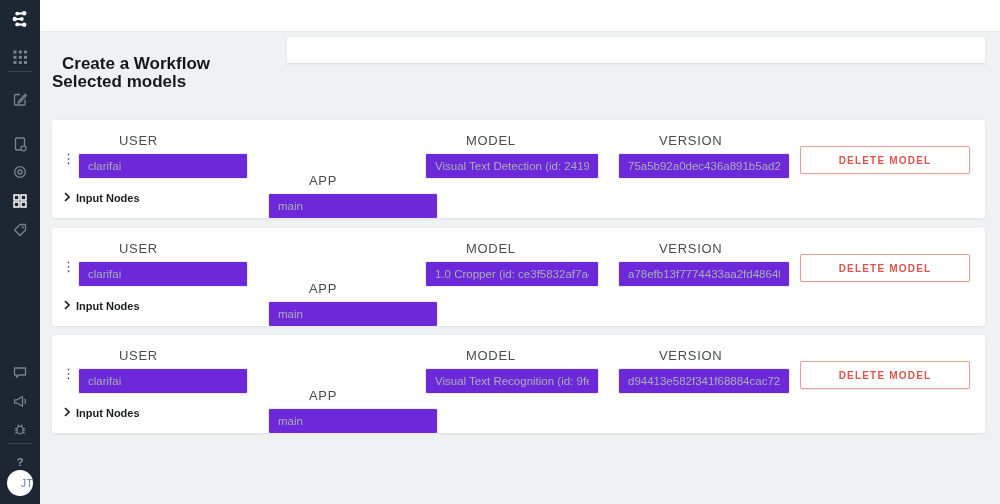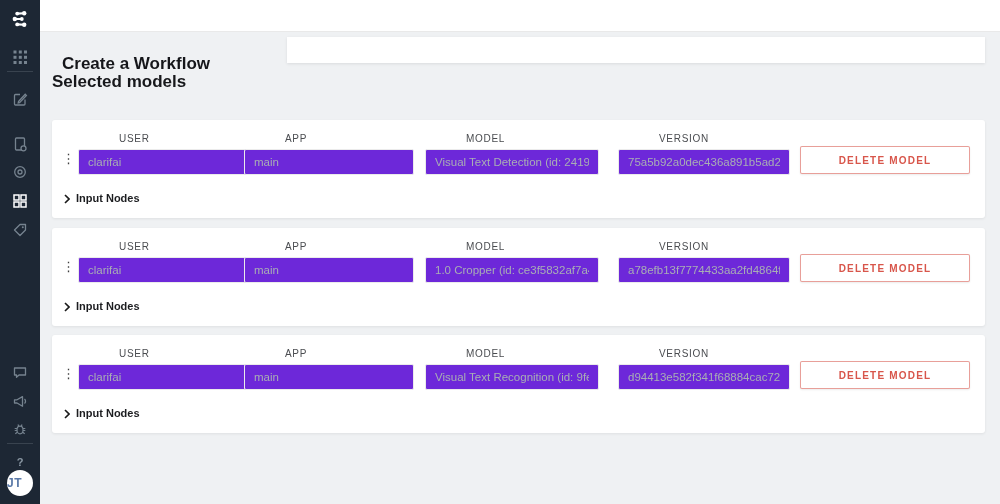--- a/index.html
+++ b/index.html
@@ -4,21 +4,21 @@
 <style>
   * { margin:0; padding:0; box-sizing:border-box; }
   html,body { width:1000px; height:504px; font-family:"Liberation Sans", sans-serif; }
   #app { position:relative; width:1000px; height:504px; background:#eff1f3; overflow:hidden; }
 
   
   .sidebar { position:absolute; left:0; top:0; width:40px; height:504px; background:#1d2734; z-index:30; }
   .sb-item { position:absolute; left:0; width:40px; height:22px; display:flex; align-items:center; justify-content:center; cursor:pointer; }
   .sb-divider { position:absolute; left:7px; width:26px; height:1px; background:#39434f; }
   .sb-help { color:#8a97a3; font-size:11px; font-weight:bold; }
-  .avatar { position:absolute; left:7px; top:470px; width:26px; height:26px; border-radius:50%; background:#ffffff; display:flex; align-items:center; justify-content:flex-start; color:#5a79a8; font-size:12px; font-weight:bold; letter-spacing:.5px; cursor:pointer; }
+  .avatar { position:absolute; left:7px; top:470px; width:26px; height:26px; border-radius:50%; background:#ffffff; display:flex; align-items:center; justify-content:flex-end; color:#5a79a8; font-size:10px; font-weight:normal; letter-spacing:.5px; cursor:pointer; }
 
   
   .header { position:absolute; left:40px; top:0; right:0; height:32px; background:#ffffff; border-bottom:1px solid #e9e9e9; z-index:20; }
   .header-title { position:absolute; left:22px; top:26px; font-size:17px; font-weight:bold; color:#15161a;margin-top:28px; }
   .create-btn { position:absolute; right:25px; top:6px; height:22px; padding:0 15px; background:#3441e4; color:#ffffff; border:none; border-radius:3px; font-family:"Liberation Sans",sans-serif; font-size:9.5px; font-weight:bold; letter-spacing:.9px; cursor:pointer; }
 
   
   .content { position:absolute; left:40px; top:32px; right:0; bottom:0; }
 
   .select-box { position:absolute; left:12px; top:-2px; width:226px; height:26px; background:#ffffff; border:1px solid #e2e2e2; border-top:none; box-shadow:0 1px 3px rgba(0,0,0,.08); display:flex; align-items:center; padding:0 10px; cursor:pointer; }
@@ -26,28 +26,28 @@
   .panel-remnant { position:absolute; left:247px; top:5px; width:698px; height:26px; background:#ffffff; box-shadow:0 1px 3px rgba(0,0,0,.09); }
 
   .section-title { position:absolute; left:12px; top:40px; font-size:17px; font-weight:bold; color:#17181b; }
 
   .card { position:absolute; left:12px; width:933px; height:98px; background:#ffffff; border-radius:3px; box-shadow:0 1px 3px rgba(0,0,0,.07); }
   .card1 { top:88px; } .card2 { top:196px; } .card3 { top:303px; }
 
   .drag-handle { position:absolute; left:10px; top:30px; width:10px; height:20px; color:#3f3f3f; font-size:13px; line-height:18px; text-align:center; cursor:grab; }
 
   .field { position:absolute; top:13px; }
-  .f-user { left:26px; width:170px; } .f-app { left:192px; width:170px; }
+  .f-user { left:26px; width:170px; } .f-app { left:216px; width:170px;margin-top:40px; }
   .f-model { left:373px; width:174px; } .f-version { left:566px; width:172px; }
-  .field-label { display:block; font-size:10px; color:#4a4c50; letter-spacing:.7px; margin-bottom:5px;padding-left:41px; }
+  .field-label { display:block; font-size:13px; color:#4a4c50; letter-spacing:.7px; margin-bottom:5px;padding-left:41px; }
   .field-input { width:100%; height:26px; background:#6d28d9; border:1px solid #ebebeb; border-radius:2px; padding:0 9px; font-family:"Liberation Sans",sans-serif; font-size:11.5px; color:#a9aeb4; white-space:nowrap; overflow:hidden; text-overflow:clip; }
 
   .delete-btn { position:absolute; left:748px; top:26px; width:170px; height:28px; background:#ffffff; border:1px solid rgba(214,80,70,.55); border-radius:2px; box-shadow:0 1px 2px rgba(0,0,0,.08); color:#d8564b; font-family:"Liberation Sans",sans-serif; font-size:10px; font-weight:bold; letter-spacing:1.2px; cursor:pointer; }
 
-  .input-nodes { position:absolute; left:12px; top:72px; display:flex; align-items:flex-end; gap:6px; cursor:pointer; }
+  .input-nodes { position:absolute; left:12px; top:72px; display:flex; align-items:flex-start; gap:6px; cursor:pointer; }
   .input-nodes-label { font-size:11px; font-weight:bold; color:#1c1d20; }
 
   svg { display:block; }
 </style>
 </head>
 <body>
 
 <div id="app">
 
   <nav class="sidebar">

